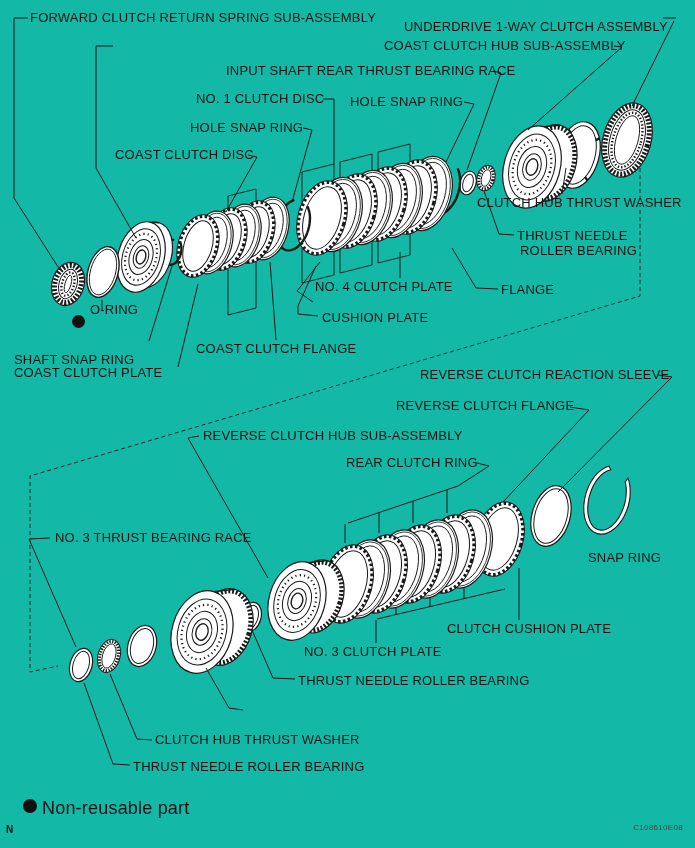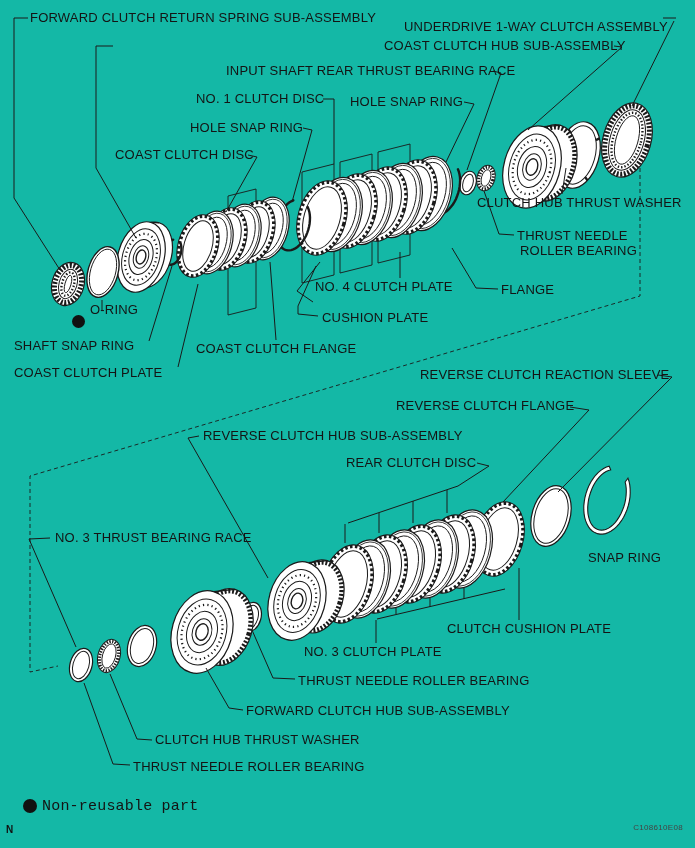--- a/index.html
+++ b/index.html
@@ -1,21 +1,21 @@
 <!DOCTYPE html>
 <html><head>
 <meta charset="utf-8">
 <style>
   html,body{margin:0;padding:0;background:#fff;}
   #canvas{position:relative;width:695px;height:848px;background:#14b8a6;overflow:hidden;
           font-family:"Liberation Sans",sans-serif;}
   #art{position:absolute;left:0;top:0;}
   .lbl{position:absolute;font:13px/1.1 "Liberation Sans",sans-serif;color:#141414;
        white-space:nowrap;letter-spacing:.2px;}
-  .sm{font-size:15px;font-family:Liberation Mono, monospace;}
+  .sm{font-size:18px;}
   .dot{position:absolute;width:13px;height:13px;border-radius:50%;background:#111;}
   .legend-dot{width:14px;height:14px;}
   .pageN{position:absolute;font:bold 10px "Liberation Sans",sans-serif;color:#111;}
   .figcode{position:absolute;font:8px "Liberation Sans",sans-serif;color:#444;letter-spacing:.3px;}
 </style>
 </head>
 <body>
 
 <div id="canvas">
   <svg id="art" width="695" height="848" viewBox="0 0 695 848">
@@ -264,34 +264,33 @@
   <div class="lbl" style="left:190px;top:121px">HOLE SNAP RING</div>
   <div class="lbl" style="left:115px;top:148px">COAST CLUTCH DISC</div>
   <div class="lbl" style="left:477px;top:196px">CLUTCH HUB THRUST WASHER</div>
   <div class="lbl" style="left:517px;top:229px">THRUST NEEDLE</div>
   <div class="lbl" style="left:520px;top:244px">ROLLER BEARING</div>
   <div class="lbl" style="left:315px;top:280px">NO. 4 CLUTCH PLATE</div>
   <div class="lbl" style="left:501px;top:283px">FLANGE</div>
   <div class="lbl" style="left:322px;top:311px">CUSHION PLATE</div>
   <span class="dot" style="left:72px;top:315px"></span>
   <div class="lbl" style="left:90px;top:303px">O-RING</div>
-  <div class="lbl" style="left:14px;top:339px">SHAFT SNAP RING</div>
+  <div class="lbl" style="left:14px;top:353px">SHAFT SNAP RING</div>
   <div class="lbl" style="left:196px;top:342px">COAST CLUTCH FLANGE</div>
   <div class="lbl" style="left:14px;top:366px">COAST CLUTCH PLATE</div>
 
   <div class="lbl" style="left:420px;top:368px">REVERSE CLUTCH REACTION SLEEVE</div>
   <div class="lbl" style="left:396px;top:399px">REVERSE CLUTCH FLANGE</div>
   <div class="lbl" style="left:203px;top:429px">REVERSE CLUTCH HUB SUB-ASSEMBLY</div>
-  <div class="lbl" style="left:346px;top:456px">REAR CLUTCH DISC</div>
+  <div class="lbl" style="left:346px;top:456px">REAR CLUTCH RING</div>
   <div class="lbl" style="left:55px;top:531px">NO. 3 THRUST BEARING RACE</div>
   <div class="lbl" style="left:588px;top:551px">SNAP RING</div>
   <div class="lbl" style="left:447px;top:622px">CLUTCH CUSHION PLATE</div>
   <div class="lbl" style="left:304px;top:645px">NO. 3 CLUTCH PLATE</div>
   <div class="lbl" style="left:298px;top:674px">THRUST NEEDLE ROLLER BEARING</div>
-  <div class="lbl" style="left:246px;top:704px">FORWARD CLUTCH HUB SUB-ASSEMBLY</div>
   <div class="lbl" style="left:155px;top:733px">CLUTCH HUB THRUST WASHER</div>
   <div class="lbl" style="left:133px;top:760px">THRUST NEEDLE ROLLER BEARING</div>
 
   <span class="dot legend-dot" style="left:23px;top:799px"></span>
   <div class="lbl sm" style="left:42px;top:799px">Non-reusable part</div>
   <div class="pageN" style="left:6px;top:824px">N</div>
   <div class="figcode" style="right:12px;top:823px">C108610E08</div>
 </div>
 
 </body></html>

